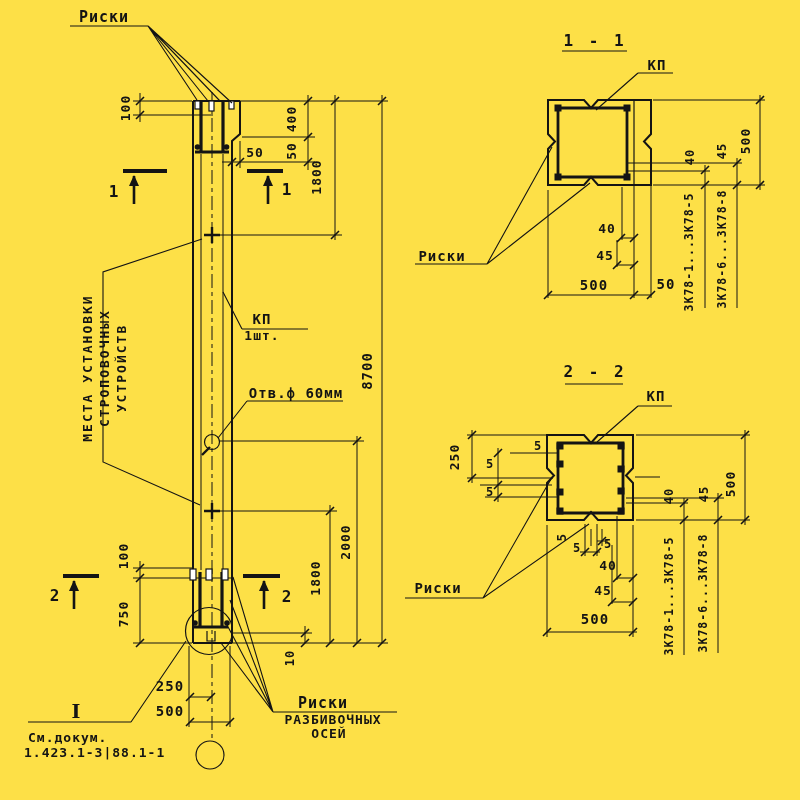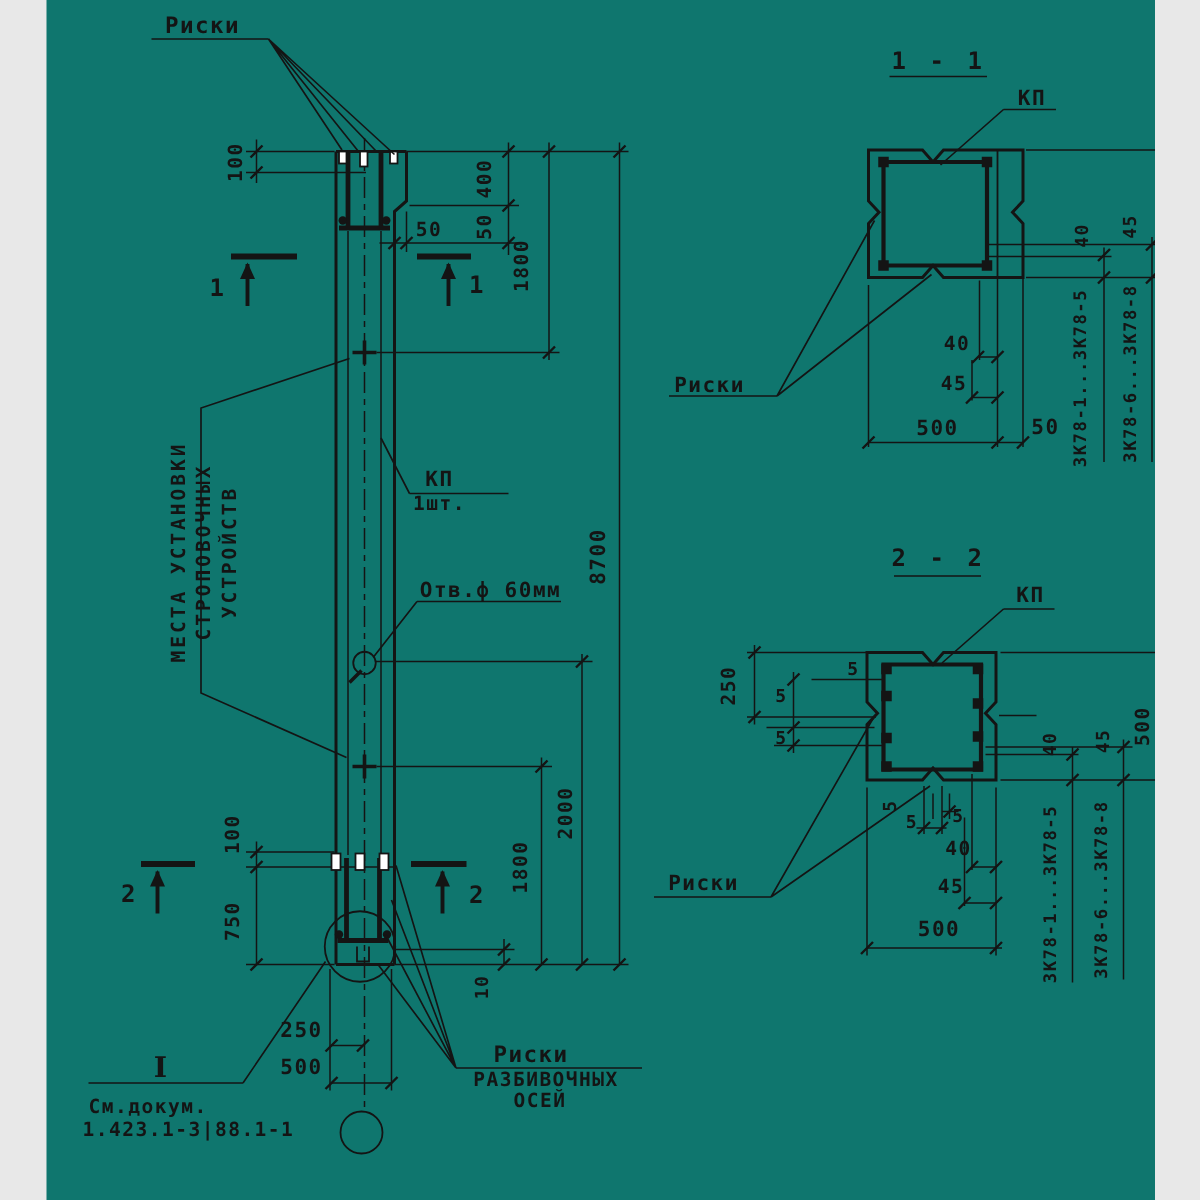--- a/index.html
+++ b/index.html
@@ -1,16 +1,16 @@
 <!DOCTYPE html>
 <html><head>
 <meta charset="utf-8">
 <style>
   html,body{margin:0;padding:0;background:#e8e8e8;}
-  #stage{width:739px;height:800px;background:#0f766e;position:relative;margin:0 auto;overflow:hidden;}
+  #stage{width:800px;height:800px;background:#fde047;position:relative;margin:0 auto;overflow:hidden;}
   svg{display:block;}
   .t{font-family:"DejaVu Sans Mono","Liberation Mono",monospace;font-weight:bold;fill:#141414;letter-spacing:1px;}
   .t11{font-size:11.5px;}
   .t12{font-size:12px;}
   .t13{font-size:13px;}
   .t14{font-size:14px;}
   .t15{font-size:15px;}
   .t16{font-size:16px;letter-spacing:3px;}
   .tser{font-family:"DejaVu Serif","Liberation Serif",serif;font-weight:bold;font-size:19px;fill:#141414;}
   .ls2{letter-spacing:2px;}

